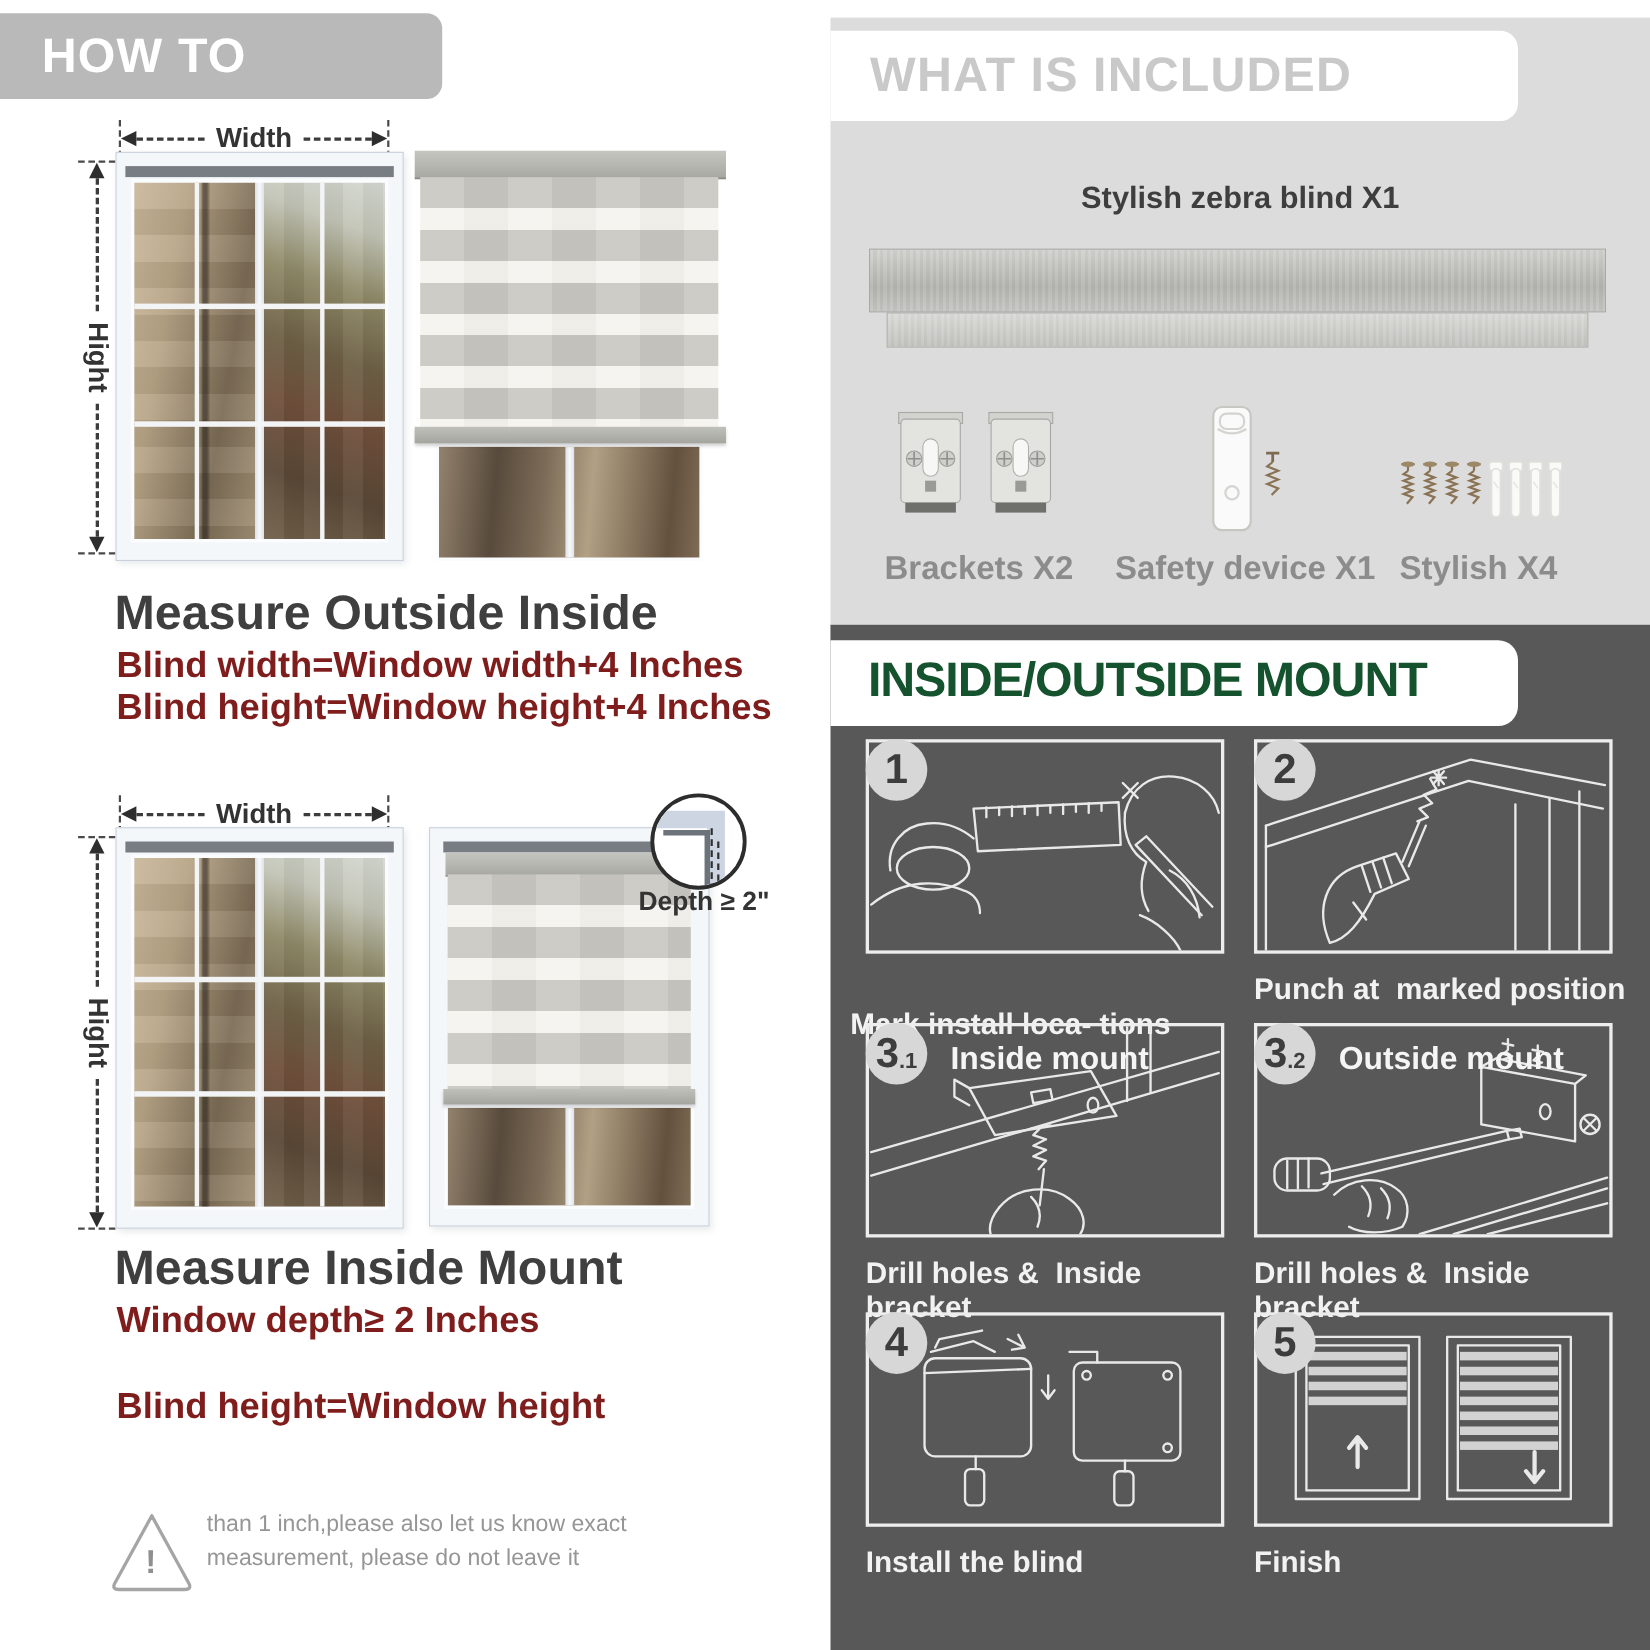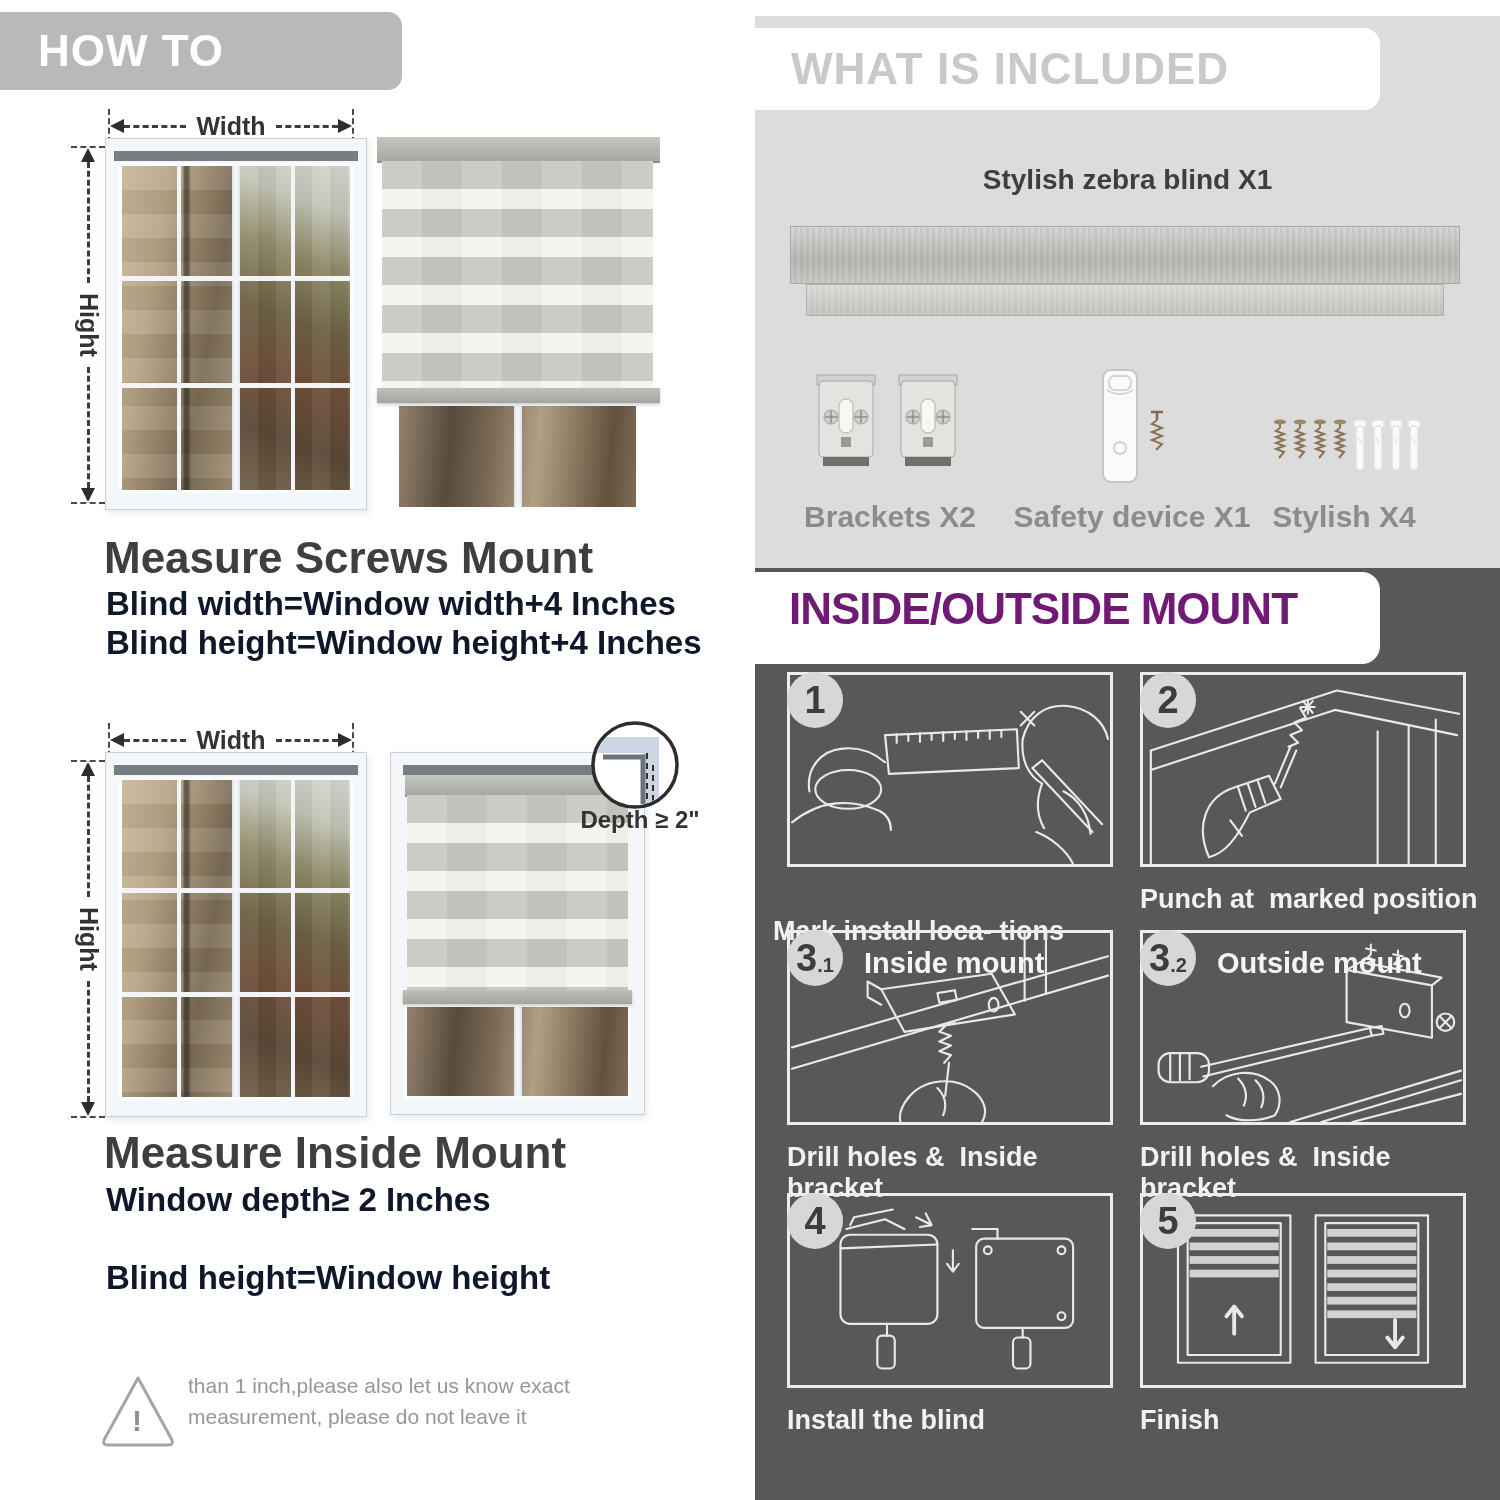--- a/index.html
+++ b/index.html
@@ -7,22 +7,22 @@
           font-family:"Liberation Sans",sans-serif;}
   .abs{position:absolute;}
 
   
   .hdr-left{left:0;top:12px;width:402px;height:78px;background:#b9b9b9;
             border-radius:0 14px 14px 0;color:#ffffff;font-size:44px;font-weight:bold;
             line-height:78px;padding-left:38px;letter-spacing:1px;box-sizing:border-box;}
   .hdr-included{left:0;top:12px;width:625px;height:82px;background:#ffffff;
             border-radius:0 16px 16px 0;color:#c9c9c9;font-size:44px;font-weight:bold;
             line-height:82px;padding-left:36px;letter-spacing:1px;box-sizing:border-box;}
-  .hdr-mount{left:0;top:4px;width:625px;height:92px;background:#ffffff;
-            border-radius:0 18px 18px 0;color:#701a75;font-size:44px;font-weight:bold;
+  .hdr-mount{left:0;top:14px;width:625px;height:78px;background:#ffffff;
+            border-radius:0 18px 18px 0;color:#14532d;font-size:44px;font-weight:bold;
             line-height:74px;padding-left:34px;letter-spacing:-1px;box-sizing:border-box;}
 
   
   .h-arrow{display:flex;align-items:center;height:34px;}
   .h-arrow .tickv{width:0;height:34px;border-left:2px dashed #4a4a4a;}
   .h-arrow .ah-l{width:0;height:0;border-top:7px solid transparent;border-bottom:7px solid transparent;border-right:14px solid #2e2e2e;}
   .h-arrow .ah-r{width:0;height:0;border-top:7px solid transparent;border-bottom:7px solid transparent;border-left:14px solid #2e2e2e;}
   .h-arrow .seg{flex:1;height:0;border-top:3px dashed #3c3c3c;}
   .h-arrow .lbl{font-size:25px;font-weight:bold;color:#333;padding:0 10px;white-space:nowrap;}
   .v-arrow{display:flex;flex-direction:column;align-items:center;width:34px;}
@@ -54,21 +54,21 @@
   .cassette{position:absolute;background:linear-gradient(#c6c6c1,#a9a9a4);border-bottom:2px solid #8f8f8a;}
   .fabric{position:absolute;
      background:repeating-linear-gradient(to right,rgba(255,255,255,.10) 0 40px,rgba(0,0,0,.025) 40px 80px),
        repeating-linear-gradient(to bottom,#c7c6c0 0 28px,#f4f3ee 28px 48px);}
   .botrail{position:absolute;background:linear-gradient(#c0c0bb,#a5a5a0);box-shadow:0 2px 3px rgba(0,0,0,.18);}
   .photo2{position:absolute;overflow:hidden;border:3px solid #fbfcfe;box-sizing:border-box;
      background:linear-gradient(95deg,#93826d 0%,#584a3c 22%,#7c6b57 40%,#b1a084 58%,#8d7b63 72%,#63513f 88%,#7e6c55 100%);}
 
   
   .t-heading{font-size:44px;font-weight:bold;color:#3f3f3f;white-space:nowrap;}
-  .t-rule{font-size:33px;font-weight:bold;color:#0f172a;white-space:nowrap;}
+  .t-rule{font-size:33px;font-weight:bold;color:#7f1d1d;white-space:nowrap;}
   .t-depth{font-size:24px;font-weight:bold;color:#333;text-align:center;}
   .t-warn{font-size:21px;font-weight:500;color:#969696;line-height:31px;white-space:nowrap;}
   .t-product{font-size:28px;font-weight:bold;color:#3e3e3e;text-align:center;}
   .t-item{font-size:30px;font-weight:bold;color:#8c8c8c;text-align:center;white-space:nowrap;}
 
   
   .panel-included{left:755px;top:16px;width:745px;height:568px;background:#dcdcdc;}
   .panel-mount{left:755px;top:568px;width:745px;height:932px;background:#585858;}
   .rail-top{position:absolute;left:35px;top:210px;width:670px;height:58px;border:1px solid #a9a9a5;box-sizing:border-box;
      background:repeating-linear-gradient(90deg,rgba(255,255,255,.06) 0 3px,rgba(0,0,0,.03) 3px 6px),
@@ -131,21 +131,21 @@
 
   <div class="abs" style="left:377px;top:137px;width:283px;height:373px;">
     <div class="photo2" style="left:19px;right:21px;top:266px;bottom:0;">
       <div class="divc"></div>
     </div>
     <div class="cassette" style="left:0;right:0;top:0;height:24px;"></div>
     <div class="fabric" style="left:5px;right:7px;top:24px;height:227px;"></div>
     <div class="botrail" style="left:0;right:0;top:251px;height:15px;"></div>
   </div>
 
-  <div class="abs t-heading" style="left:104px;top:533px;">Measure Screws Mount</div>
+  <div class="abs t-heading" style="left:104px;top:533px;">Measure Outside Inside</div>
   <div class="abs t-rule" style="left:106px;top:585px;">Blind width=Window width+4 Inches</div>
   <div class="abs t-rule" style="left:106px;top:624px;">Blind height=Window height+4 Inches</div>
 
   <div class="abs h-arrow" style="left:108px;top:723px;width:246px;">
     <span class="tickv"></span>
     <span class="ah-l"></span>
     <span class="seg"></span>
     <span class="lbl">Width</span>
     <span class="seg"></span>
     <span class="ah-r"></span>

